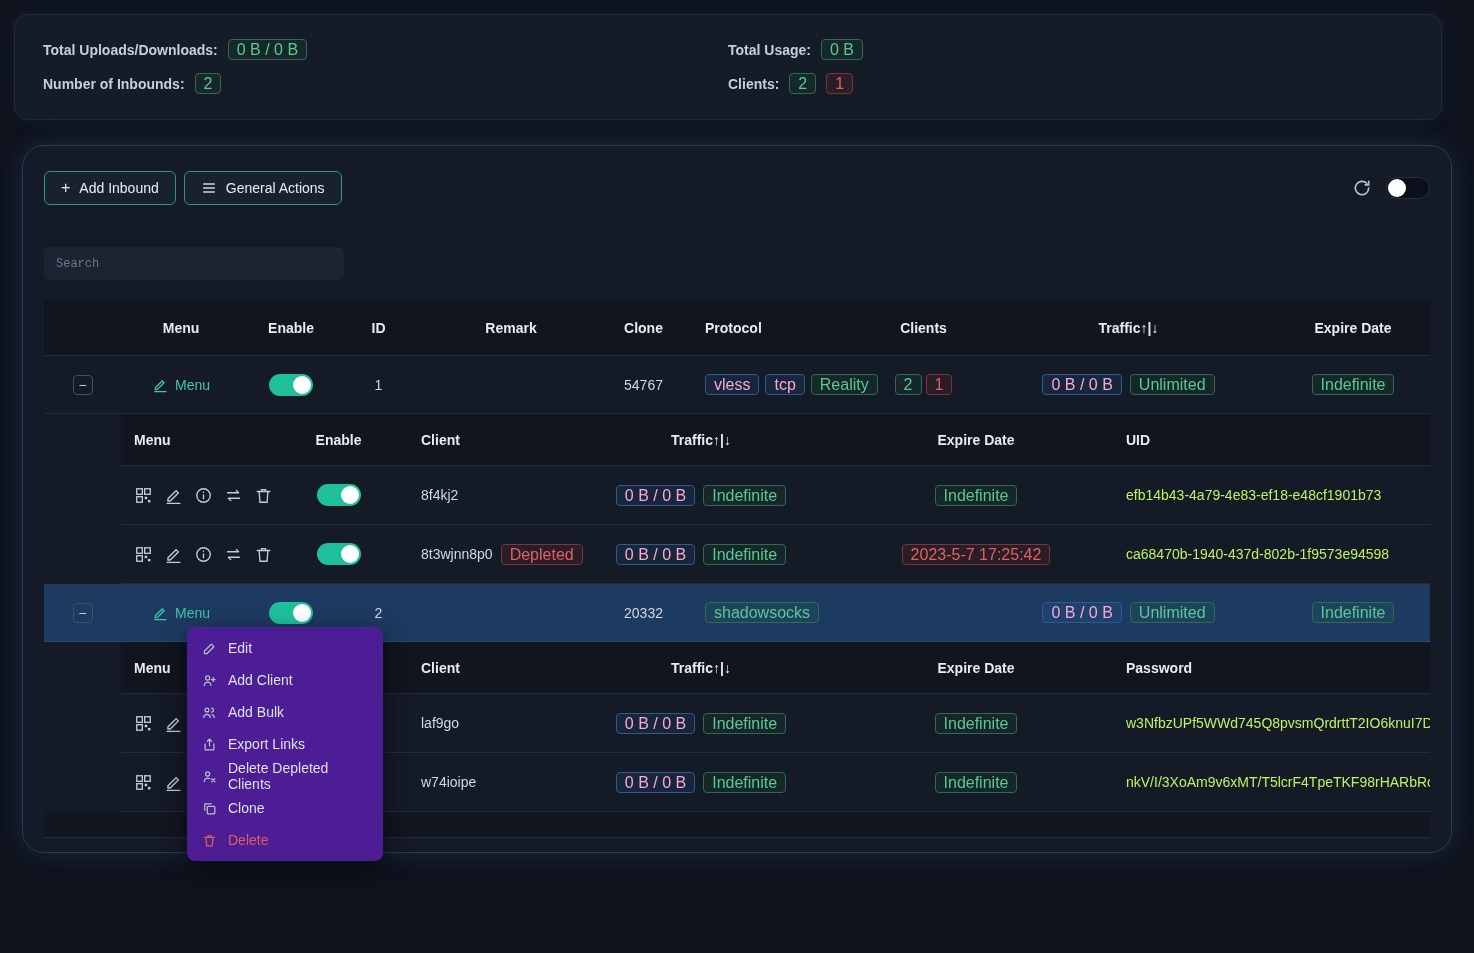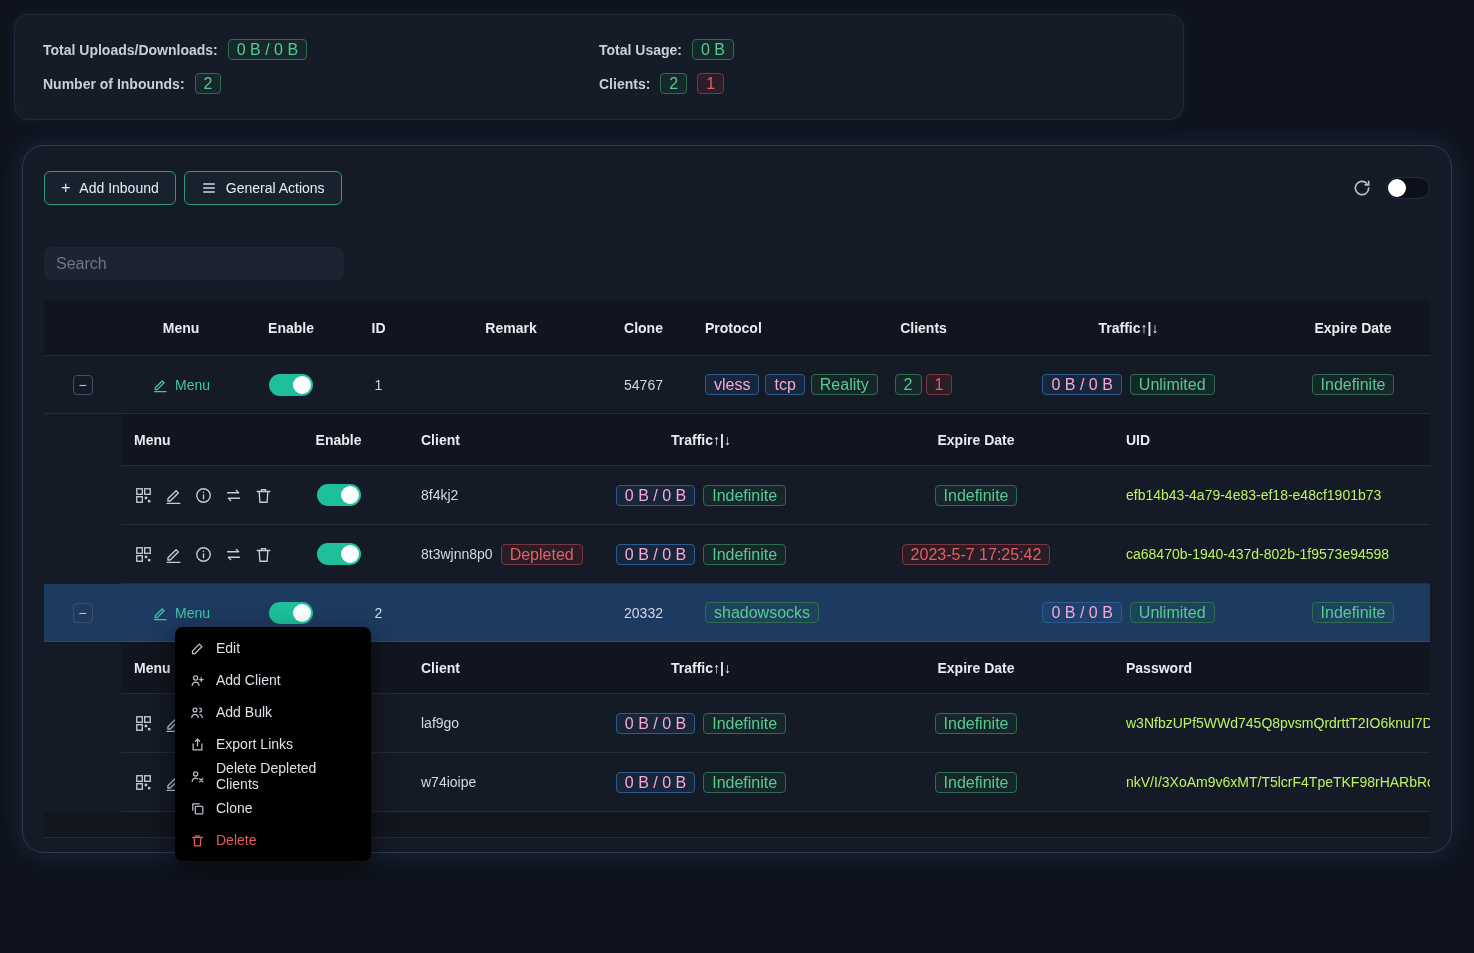--- a/index.html
+++ b/index.html
@@ -6,21 +6,21 @@
   html,body{width:1474px;height:953px}
   body{
     background:#0e131d;
     font-family:"Liberation Sans","DejaVu Sans",sans-serif;
     color:#d3d8e2;
     position:relative;
     overflow:hidden;
   }
   
   .stats-card{
-    position:absolute;left:14px;top:14px;width:1170px;height:106px;
+    position:absolute;left:14px;top:14px;width:1428px;height:106px;
     background:#151b27;border:1px solid #222b3d;border-radius:14px;
     display:flex;padding:24px 28px;
     box-shadow:0 0 18px rgba(70,100,160,.12);
   }
   .stats-col{flex:1;display:flex;flex-direction:column;gap:13px}
   .stat-row{display:flex;align-items:center;gap:10px;font-size:14px;font-weight:700;color:#c9cfda}
   
   .badge{
     display:inline-flex;align-items:center;justify-content:center;
     padding:1px 8px;border-radius:4px;font-size:16px;font-weight:400;
@@ -50,21 +50,21 @@
     position:relative;width:44px;height:22px;border-radius:11px;
     background:#0b101a;border:1px solid #262f40;cursor:pointer;display:inline-block;
   }
   .theme-switch::after{
     content:"";position:absolute;left:1px;top:1px;width:18px;height:18px;
     border-radius:50%;background:#fff;
   }
   .search{
     margin-top:42px;width:300px;height:33px;display:block;
     background:#1c2432;border:none;border-radius:6px;padding:0 12px;
-    color:#bef264;font-size:16px;font-family:Liberation Sans, sans-serif;outline:none;
+    color:#bef264;font-size:12px;font-family:Liberation Mono, monospace;outline:none;
   }
   .search::placeholder{color:#6d7689}
   
   .table{margin-top:20px}
   .row{display:grid;align-items:center}
   .row.main{grid-template-columns:77px 120px 100px 75px 190px 75px 185px 115px 295px 1fr}
   .row.sub{grid-template-columns:170px 95px 175px 280px 270px 1fr}
   .subwrap{margin-left:77px}
   .head{height:56px;background:#10151f;font-weight:700;font-size:14px;color:#e8ebf1;border-bottom:1px solid #242b3a}
   .subhead{height:52px;background:#10151f;font-weight:700;font-size:14px;color:#e8ebf1;border-bottom:1px solid #242b3a}
@@ -92,22 +92,22 @@
   .menu-link svg{width:16px;height:16px}
   
   .switch{position:relative;display:inline-block;width:44px;height:22px;border-radius:11px;background:#1fbf9c;cursor:pointer}
   .switch::after{content:"";position:absolute;right:2px;top:2px;width:18px;height:18px;border-radius:50%;background:#fff}
   
   .icons{gap:11px}
   .ic-btn{width:19px;height:19px;display:inline-flex;color:#c6ccd6;cursor:pointer;flex:none}
   .ic-btn svg{width:100%;height:100%}
   
   .context-menu{
-    position:absolute;left:175px;top:627px;width:196px;
-    background:#000000;border-radius:8px;box-shadow:0 8px 24px rgba(0,0,0,.55);
+    position:absolute;left:187px;top:627px;width:196px;
+    background:#4c1d95;border-radius:8px;box-shadow:0 8px 24px rgba(0,0,0,.55);
     padding:5px 0;z-index:10;
   }
   .cm-item{display:flex;align-items:center;gap:11px;height:32px;padding:0 15px;font-size:14px;color:#dde1e7;cursor:pointer}
   .cm-item .cm-ic{width:15px;height:15px;display:inline-flex;color:#b9c0cb;flex:none}
   .cm-item .cm-ic svg{width:100%;height:100%}
   .cm-item.danger{color:#e25c5c}
   .cm-item.danger .cm-ic{color:#e25c5c}
 </style>
 </head>
 <body>

